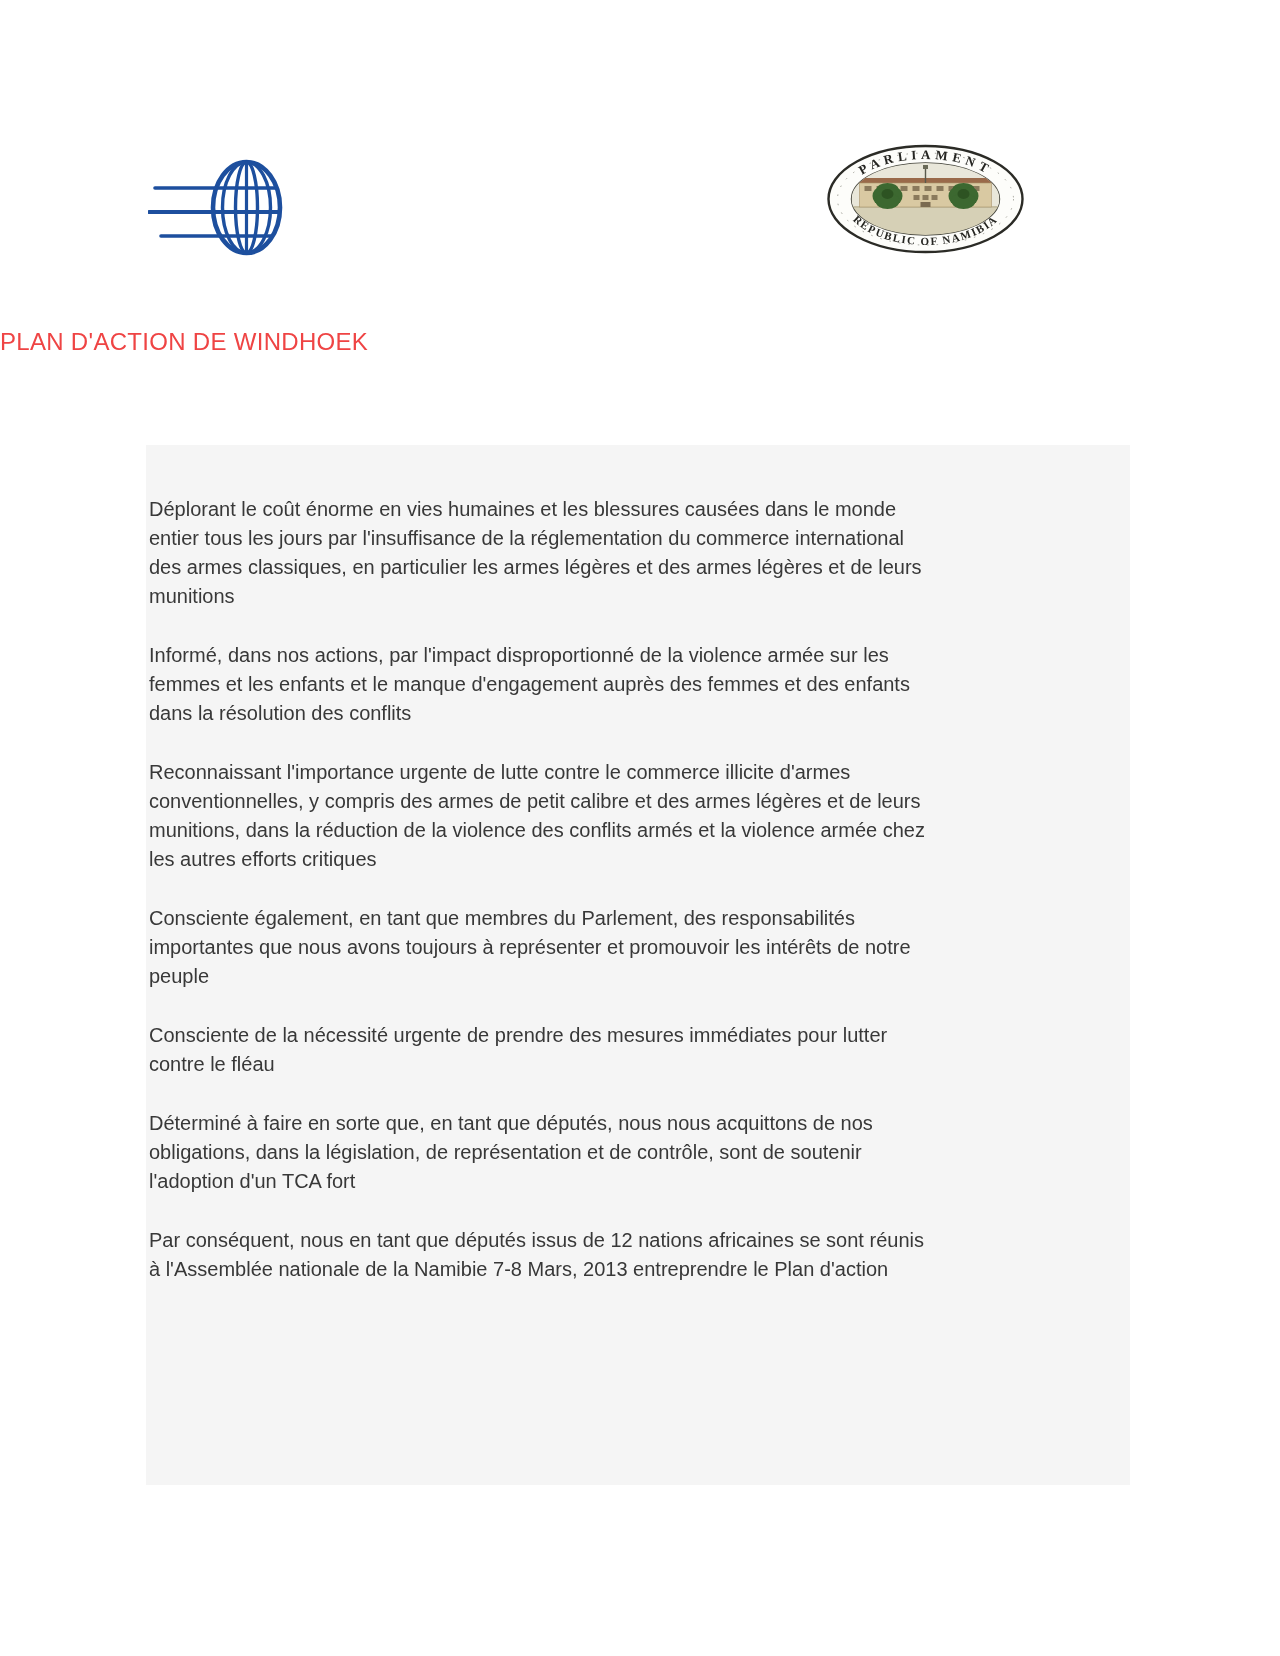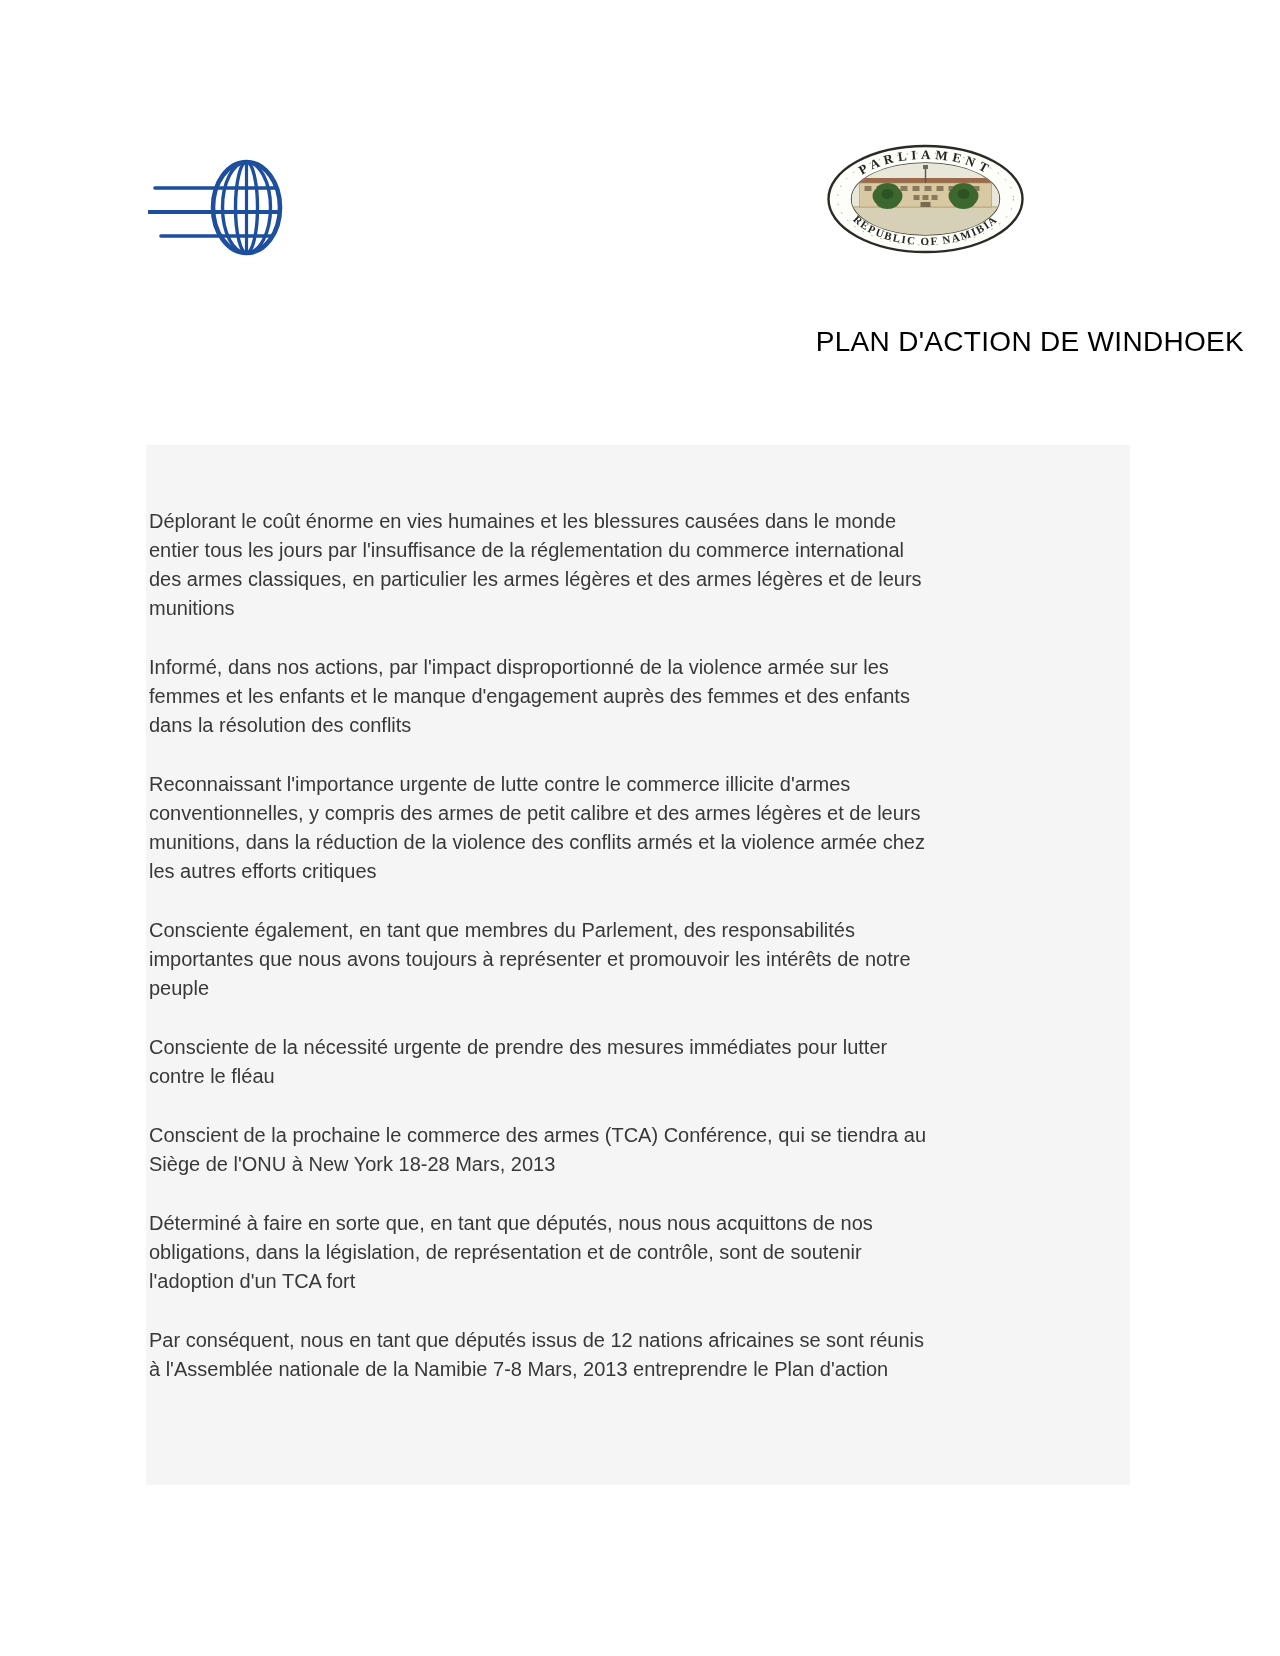--- a/index.html
+++ b/index.html
@@ -23,36 +23,36 @@
   .pga-line1 { color: #17366f; }
   .pga-line1 .it { font-style: italic; }
   .pga-line23 { color: #2d7ac1; }
 
   
   .seal { position: absolute; left: 823px; top: 144px; width: 205px; height: 110px; }
 
   
   .doc-title {
     position: absolute; left: 0; top: 327px; width: 1244px;
-    text-align: right;
-    font-size: 28px; line-height: 30px;
-    color: #000000;
+    text-align: left;
+    font-size: 24px; line-height: 30px;
+    color: #ef4444;
     letter-spacing: 0.3px;
   }
 
   
   .panel {
     position: absolute; left: 146px; top: 445px;
     width: 984px; height: 1040px;
     background: #f5f5f5;
     box-sizing: border-box;
     padding: 50px 48px 0 3px;
   }
   .doc-para {
-    margin: 12px 0 30px 0;
+    margin: 0 0 30px 0;
     font-size: 20px; line-height: 29px;
     color: #383838;
     white-space: pre-line;
   }
 </style>
 </head>
 <body>
 
 <div class="pga-logo">
   <svg class="pga-globe" width="136" height="106" viewBox="0 0 136 106">
@@ -148,20 +148,18 @@
 dans la résolution des conflits</p>
   <p class="doc-para">Reconnaissant l'importance urgente de lutte contre le commerce illicite d'armes
 conventionnelles, y compris des armes de petit calibre et des armes légères et de leurs
 munitions, dans la réduction de la violence des conflits armés et la violence armée chez
 les autres efforts critiques</p>
   <p class="doc-para">Consciente également, en tant que membres du Parlement, des responsabilités
 importantes que nous avons toujours à représenter et promouvoir les intérêts de notre
 peuple</p>
   <p class="doc-para">Consciente de la nécessité urgente de prendre des mesures immédiates pour lutter
 contre le fléau</p>
-  <p class="doc-para">Conscient de la prochaine le commerce des armes (TCA) Conférence, qui se tiendra au
-Siège de l'ONU à New York 18-28 Mars, 2013</p>
   <p class="doc-para">Déterminé à faire en sorte que, en tant que députés, nous nous acquittons de nos
 obligations, dans la législation, de représentation et de contrôle, sont de soutenir
 l'adoption d'un TCA fort</p>
   <p class="doc-para">Par conséquent, nous en tant que députés issus de 12 nations africaines se sont réunis
 à l'Assemblée nationale de la Namibie 7-8 Mars, 2013 entreprendre le Plan d'action</p>
 </div>
 
 </body></html>

